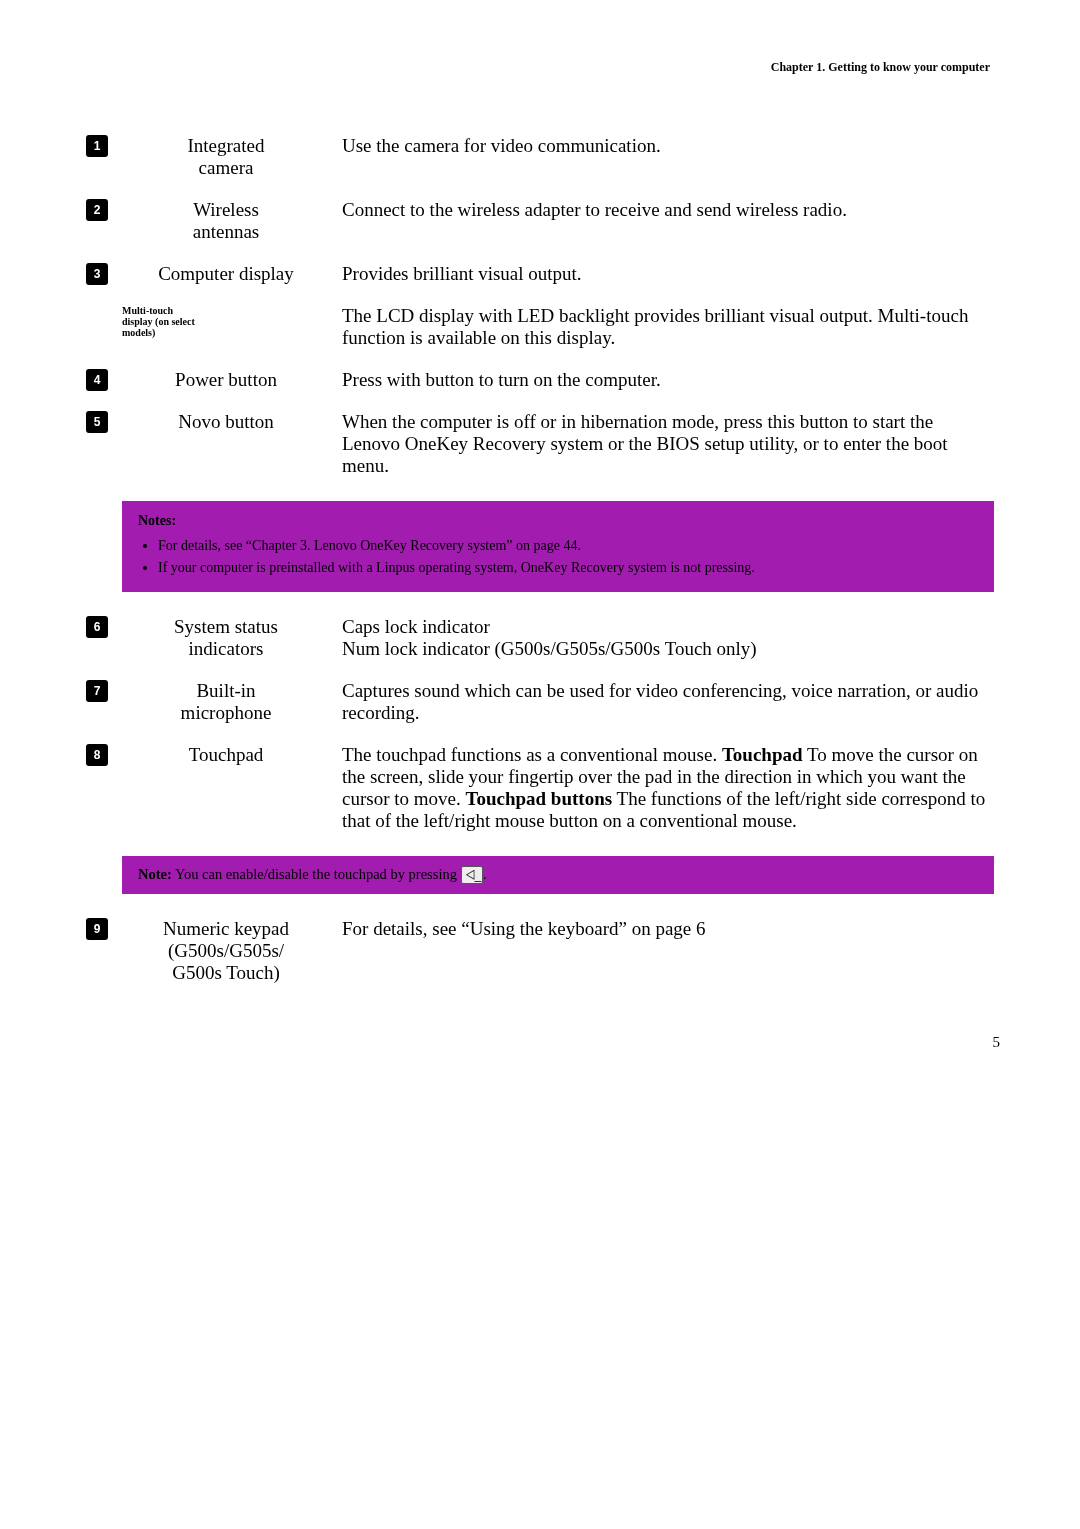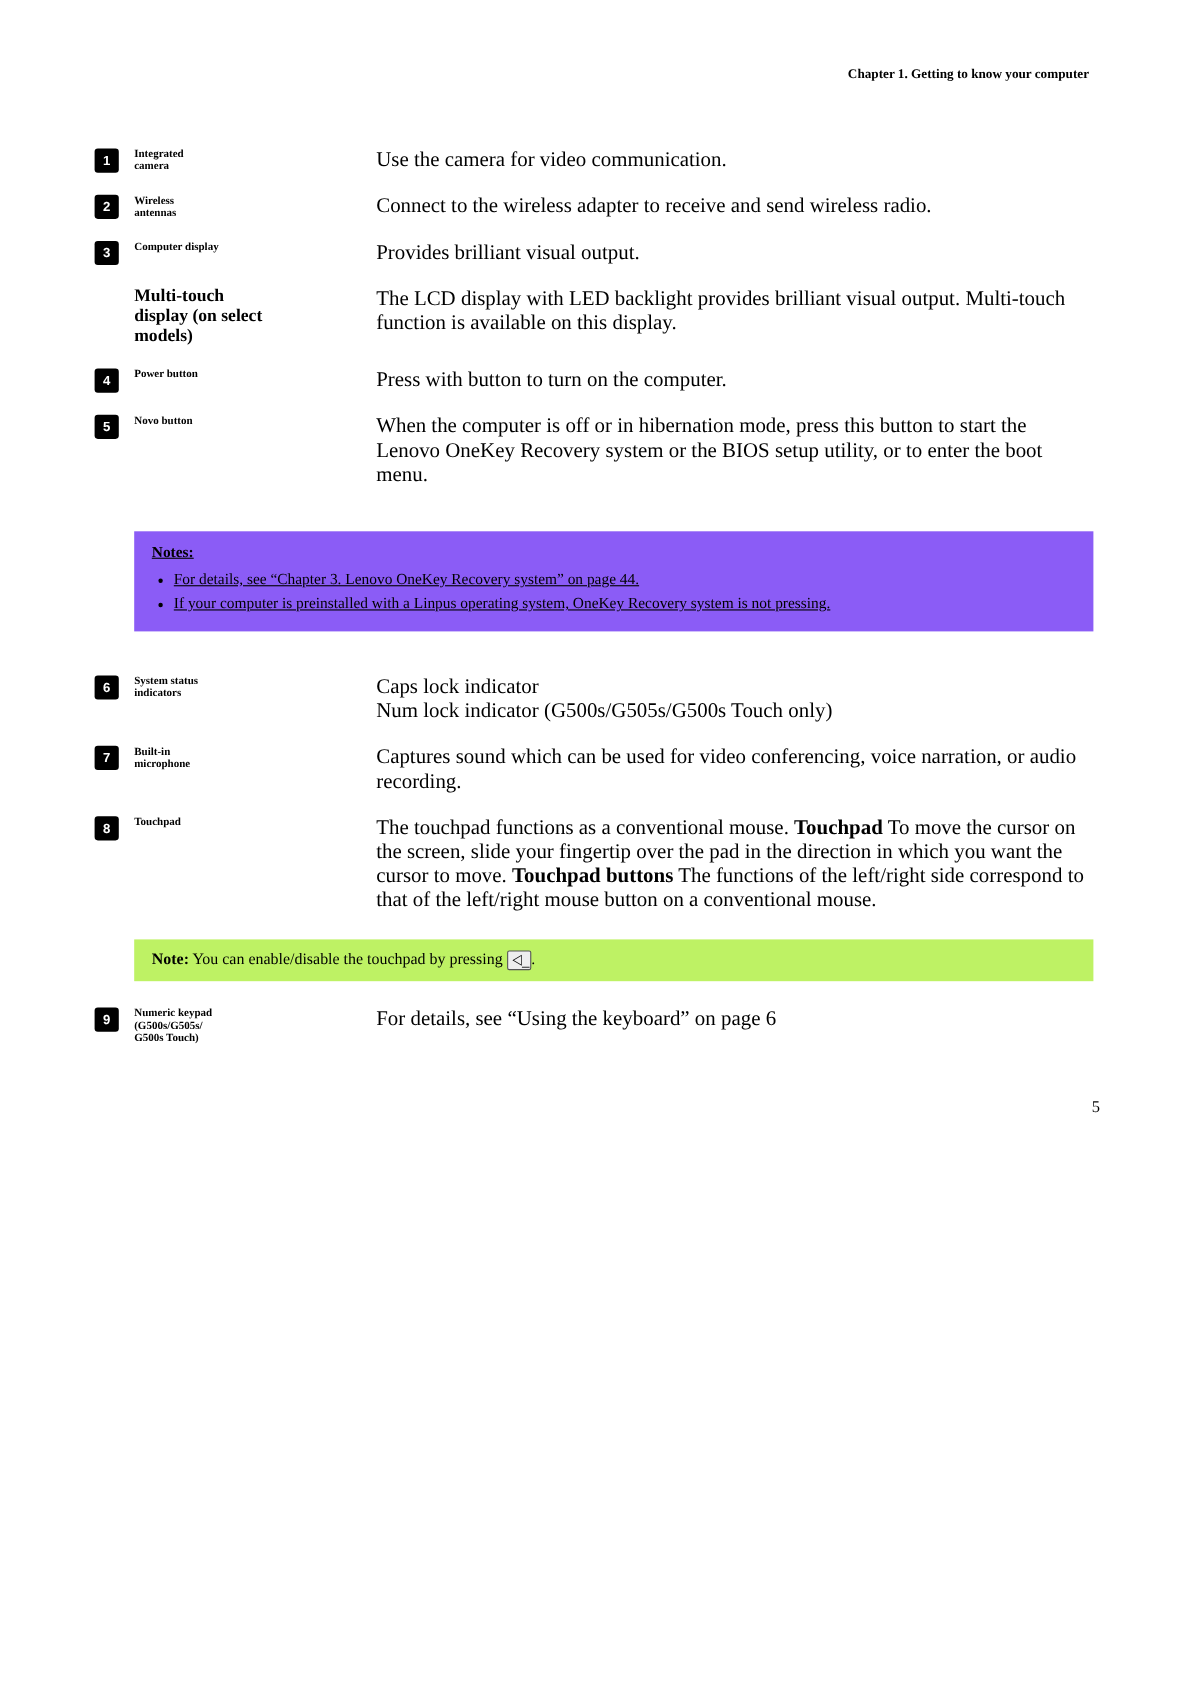--- a/index.html
+++ b/index.html
@@ -48,65 +48,65 @@
       color: #ffffff;
       font-family: Arial, sans-serif;
       font-size: 12px;
       font-weight: bold;
       border-radius: 3px;
       flex-shrink: 0;
     }
 
     .term-cell {
       width: 220px;
-      font-weight: bold;
-      font-size: 10px;
+      font-weight: normal;
+      font-size: 19px;
       vertical-align: top;
       padding-top: 10px;
+      text-align: center;
     }
 
     .desc-cell {
       font-size: 19px;
       vertical-align: top;
       padding-top: 10px;
     }
 
     .indent-term-cell {
       width: 220px;
       font-weight: bold;
-      font-size: 16px;
+      font-size: 10px;
       vertical-align: top;
       padding-top: 10px;
       padding-left: 42px;
       margin-left: 38px;
     }
 
     .notes-box {
-      background: #8b5cf6;
+      background: #a21caf;
       border: none;
       padding: 12px 16px;
       font-size: 14px;
-      margin: 20px 0;
-      text-decoration: underline;
+      margin: 4px 0;
     }
 
     .notes-box .notes-title {
       font-weight: bold;
       font-size: 14px;
       margin-bottom: 6px;
     }
 
     .notes-box ul {
       list-style: disc;
       padding-left: 20px;
       line-height: 1.6;
     }
 
     .note-inline-box {
-      background: #bef264;
+      background: #a21caf;
       padding: 10px 16px;
       font-size: 14.5px;
       margin: 4px 0;
     }
 
     .kbd-icon {
       display: inline-block;
       border: 1px solid #555;
       padding: 1px 4px;
       font-size: 12px;

